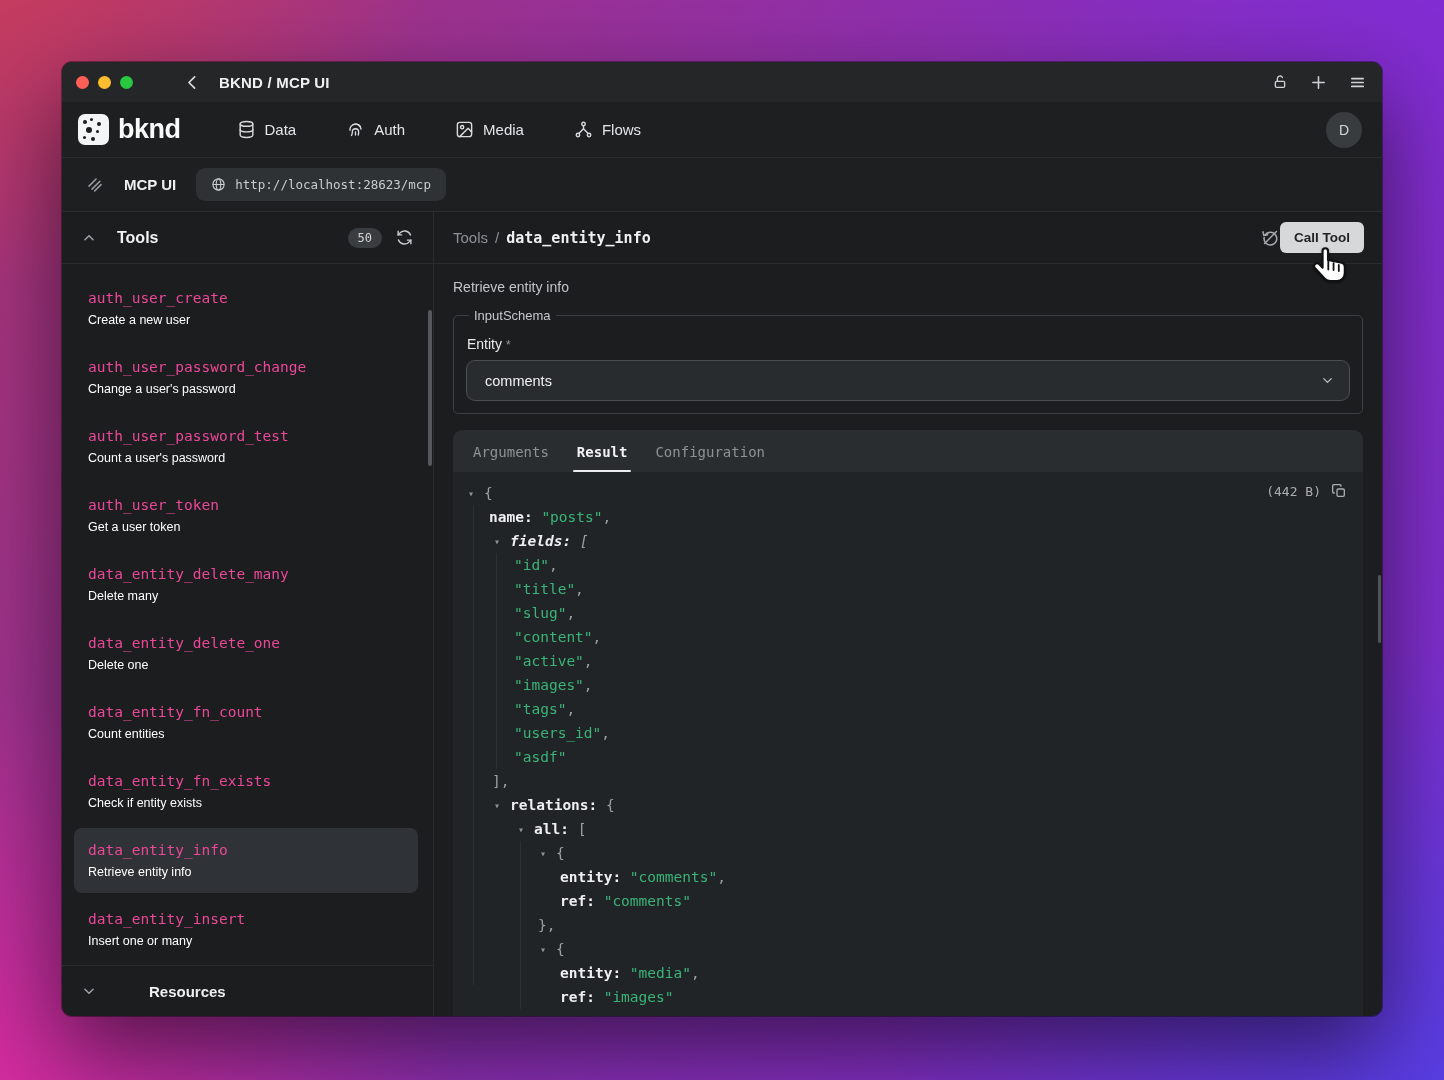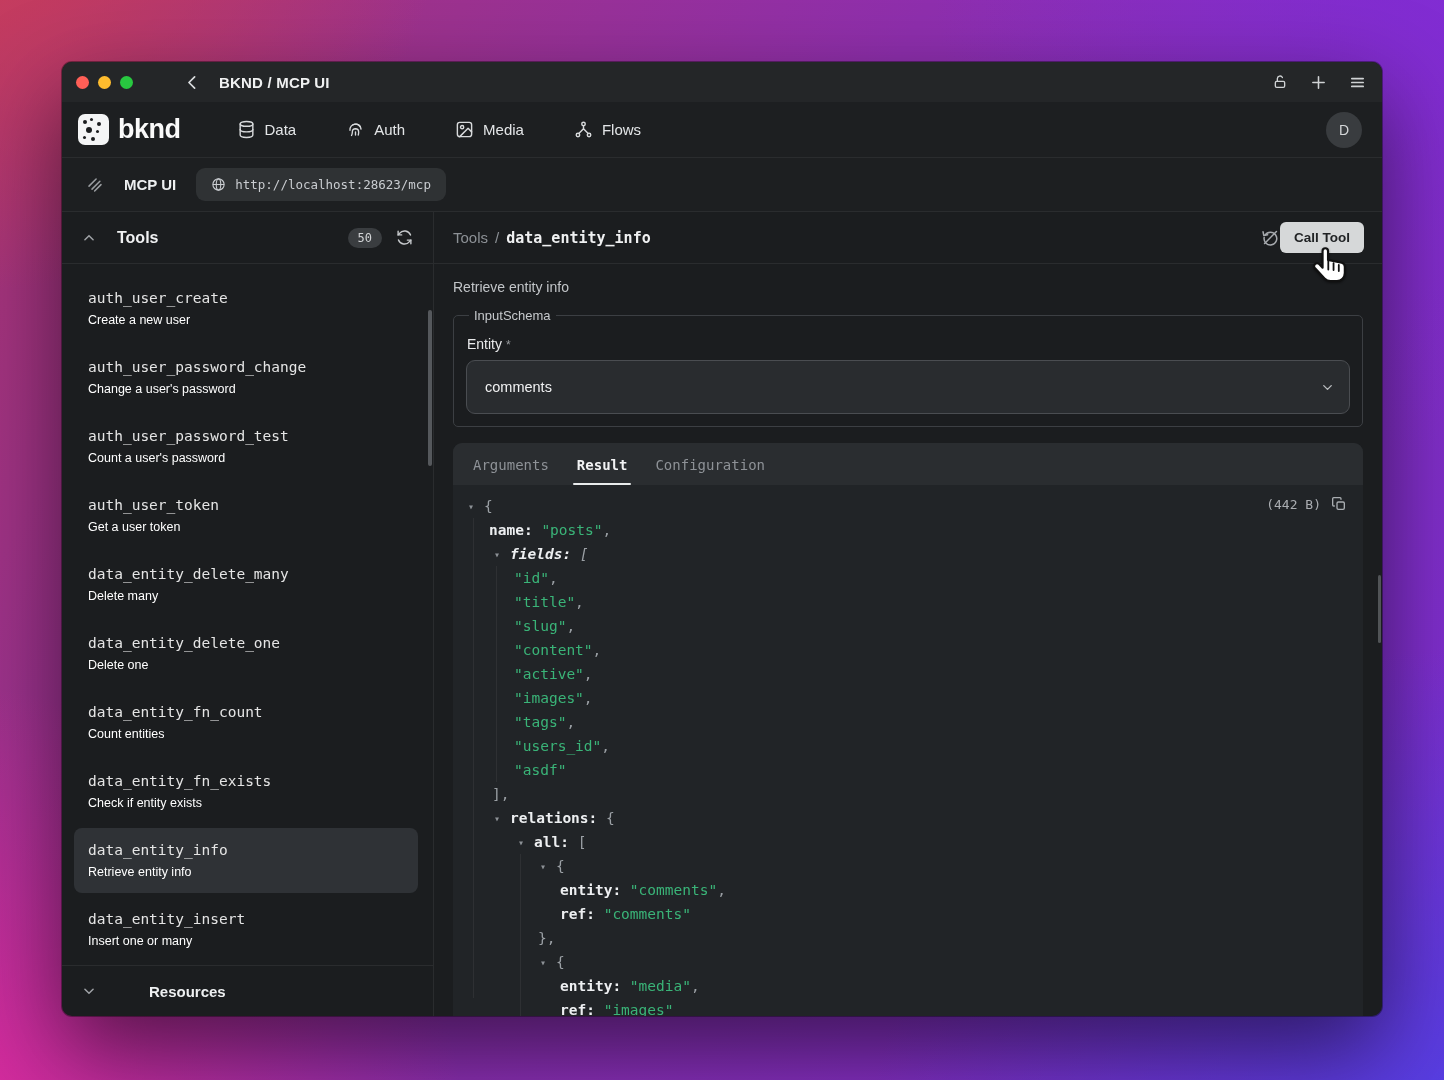--- a/index.html
+++ b/index.html
@@ -46,40 +46,40 @@
   
   .body{ flex:1; display:flex; min-height:0; }
   .sidebar{ width:372px; flex:0 0 auto; border-right:1px solid #2a2c2e; display:flex; flex-direction:column; position:relative; }
   .tools-head{ height:52px; border-bottom:1px solid #2a2c2e; display:flex; align-items:center; padding:0 20px; gap:0; flex:0 0 auto; }
   .tools-head .lbl{ font-size:16px; font-weight:700; color:#f0f1f2; margin-left:21px; }
   .badge{ margin-left:auto; background:#3a3d40; color:#d2d4d6; font-family:"DejaVu Sans Mono", monospace; font-size:12px; border-radius:11px; padding:3px 10px; }
   .refresh{ margin-left:14px; color:#c6c9cc; }
   .tool-list{ flex:1; min-height:0; overflow:hidden; padding-top:12px; }
   .tool-item{ padding:12px 14px; margin:0 15px 4px 12px; border-radius:8px; }
   .tool-item.selected{ background:#2f3236; }
-  .tool-name{ font-family:"DejaVu Sans Mono", monospace; font-size:14.5px; color:#e5e5e5; line-height:20px; }
+  .tool-name{ font-family:"DejaVu Sans Mono", monospace; font-size:14.5px; color:#ec4899; line-height:20px; }
   .tool-desc{ font-size:12.5px; color:#ffffff; line-height:17px; margin-top:4px; }
   .resources{ height:51px; border-top:1px solid #2a2c2e; display:flex; align-items:center; padding:0 20px; flex:0 0 auto;gap:32px; }
   .resources .lbl{ font-size:15px; font-weight:700; color:#eef0f1; margin-left:21px; }
   .sb-scroll{ position:absolute; right:1px; top:98px; width:4px; height:156px; border-radius:2px; background:#55585c; }
   
   .main{ flex:1; display:flex; flex-direction:column; min-width:0; position:relative; }
   .crumbbar{ height:52px; border-bottom:1px solid #2a2c2e; display:flex; align-items:center; padding:0 18px 0 19px; flex:0 0 auto; }
   .crumb-section{ color:#8d9196; font-size:15px; }
   .crumb-sep{ color:#8d9196; font-size:15px; margin:0 7px; }
   .crumb-current{ font-family:"DejaVu Sans Mono", monospace; font-weight:700; font-size:15px; color:#f0f1f2; }
   .crumb-actions{ margin-left:auto; display:flex; align-items:center; gap:0; }
   .calltool{ background:#d6d8d9; color:#212325; font-size:13.5px; font-weight:700; border:none; border-radius:6px; padding:8px 14px; font-family:"Liberation Sans",sans-serif; }
   .content{ flex:1; min-height:0; padding:0 19px; display:flex; flex-direction:column; }
   .desc{ margin-top:15px; font-size:14px; color:#c2c5c8; }
   fieldset.schema{ margin-top:13px; border:1px solid #3c3f43; border-radius:5px; padding:6px 12px 12px; }
   fieldset.schema legend{ font-size:13px; color:#c6c9cc; padding:0 5px; margin-left:3px; }
   .field-label{ font-size:14px; color:#e9eaeb; margin:7px 0 8px 1px; }
   .field-label .req{ color:#9a9da0; margin-left:4px; font-size:12px; }
-  .select{ height:54px; background:#292c2f; border:1px solid #4a4d51; border-radius:9px; display:flex; align-items:center; padding:0 14px 0 18px; color:#f0f1f2; font-size:14.5px; }
+  .select{ height:41px; background:#292c2f; border:1px solid #4a4d51; border-radius:9px; display:flex; align-items:center; padding:0 14px 0 18px; color:#f0f1f2; font-size:14.5px; }
   .select .chev{ margin-left:auto; color:#b9bcbf; }
   .panel{ margin-top:16px; flex:1; min-height:0; background:#212427; border-radius:9px 9px 0 0; display:flex; flex-direction:column; overflow:hidden; }
   .tabstrip{ height:42px; background:#2a2d30; display:flex; align-items:flex-end; padding:0 18px; gap:24px; flex:0 0 auto; }
   .tab{ font-family:"DejaVu Sans Mono", monospace; font-size:14px; color:#8e9297; padding:0 2px 12px; position:relative; }
   .tab.active{ color:#f2f3f4; font-weight:700; }
   .tab.active::after{ content:""; position:absolute; left:-2px; right:-2px; bottom:0; height:2px; background:#e9ebec; border-radius:2px; }
   .panel-body{ flex:1; position:relative; padding:9px 16px 0 15px; overflow:hidden;
     font-family:"DejaVu Sans Mono", monospace; font-size:14.5px; }
   .sizebar{ position:absolute; right:16px; top:11px; display:flex; align-items:center; gap:10px; color:#aaadb1; }
   .sizebar .size{ font-size:13px; }

